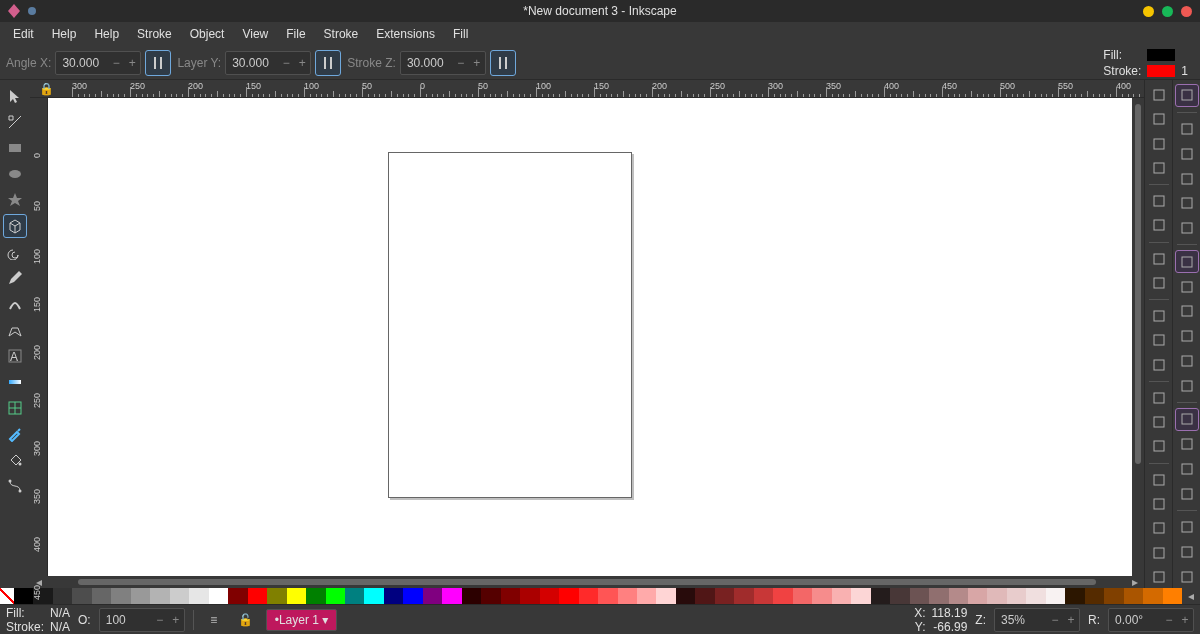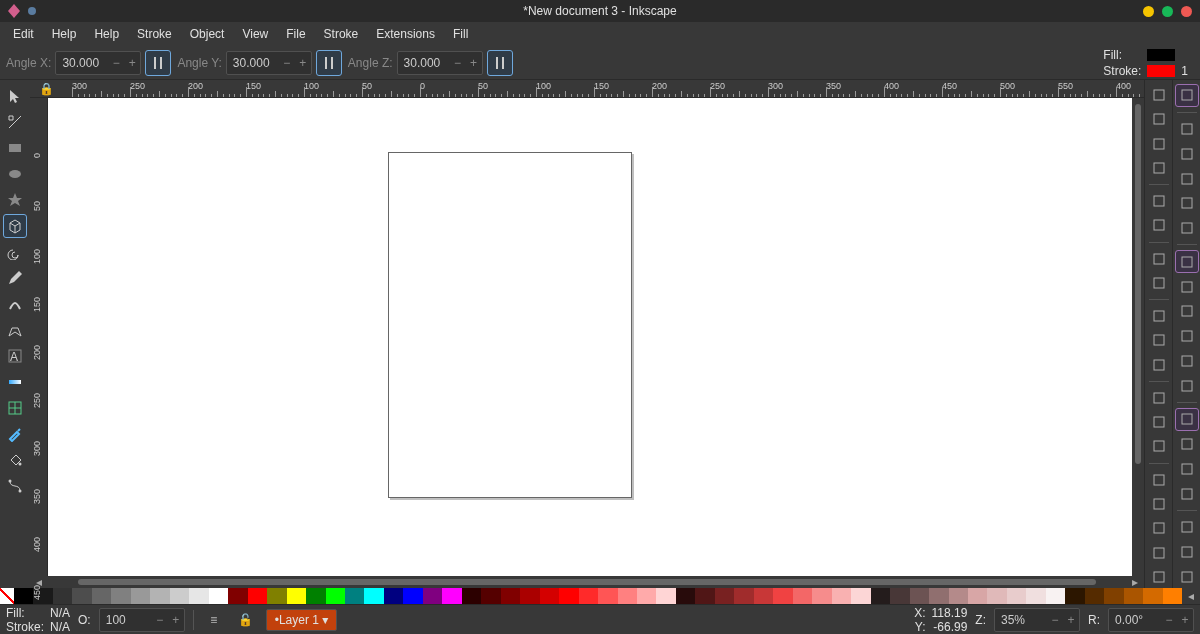--- a/index.html
+++ b/index.html
@@ -93,34 +93,34 @@
     <span class="pm">−</span>
     <span class="pm">+</span>
   </div>
   <div class="iconbtn sel">
       <svg viewBox="0 0 16 16">
         <rect x="4" y="2" width="2" height="12" fill="#ccc"></rect>
         <rect x="10" y="2" width="2" height="12" fill="#ccc"></rect>
       </svg>
     </div>
 
-  <span class="lbl">Angle Y:</span>
+  <span class="lbl">Layer Y:</span>
   <div class="spin">
     <input value="30.000" style="">
     <span class="pm">−</span>
     <span class="pm">+</span>
   </div>
   <div class="iconbtn sel">
       <svg viewBox="0 0 16 16">
         <rect x="4" y="2" width="2" height="12" fill="#ccc"></rect>
         <rect x="10" y="2" width="2" height="12" fill="#ccc"></rect>
       </svg>
     </div>
 
-  <span class="lbl">Angle Z:</span>
+  <span class="lbl">Stroke Z:</span>
   <div class="spin">
     <input value="30.000" style="">
     <span class="pm">−</span>
     <span class="pm">+</span>
   </div>
   <div class="iconbtn sel">
       <svg viewBox="0 0 16 16">
         <rect x="4" y="2" width="2" height="12" fill="#ccc"></rect>
         <rect x="10" y="2" width="2" height="12" fill="#ccc"></rect>
       </svg>
@@ -750,21 +750,21 @@
   </div>
   <span>O:</span>
   <div class="spin">
       <input value="100" style="">
       <span class="pm">−</span>
       <span class="pm">+</span>
     </div>
   <div class="sep"></div>
   <div class="tbtn">≡</div>
   <div class="tbtn">🔓</div>
-  <div style="background:#c2410c;padding:3px 8px;border:1px solid #505050;border-radius:2px;cursor:pointer">•Layer 1 ▾</div>
+  <div style="background:#be185d;padding:3px 8px;border:1px solid #505050;border-radius:2px;cursor:pointer">•Layer 1 ▾</div>
   <div class="spacer"></div>
   <div class="xy">
     <span>X:</span>
       <span>118.19</span>
     <span>Y:</span>
       <span>-66.99</span>
   </div>
   <span>Z:</span>
   <div class="spin">
       <input value="35%" style="">

